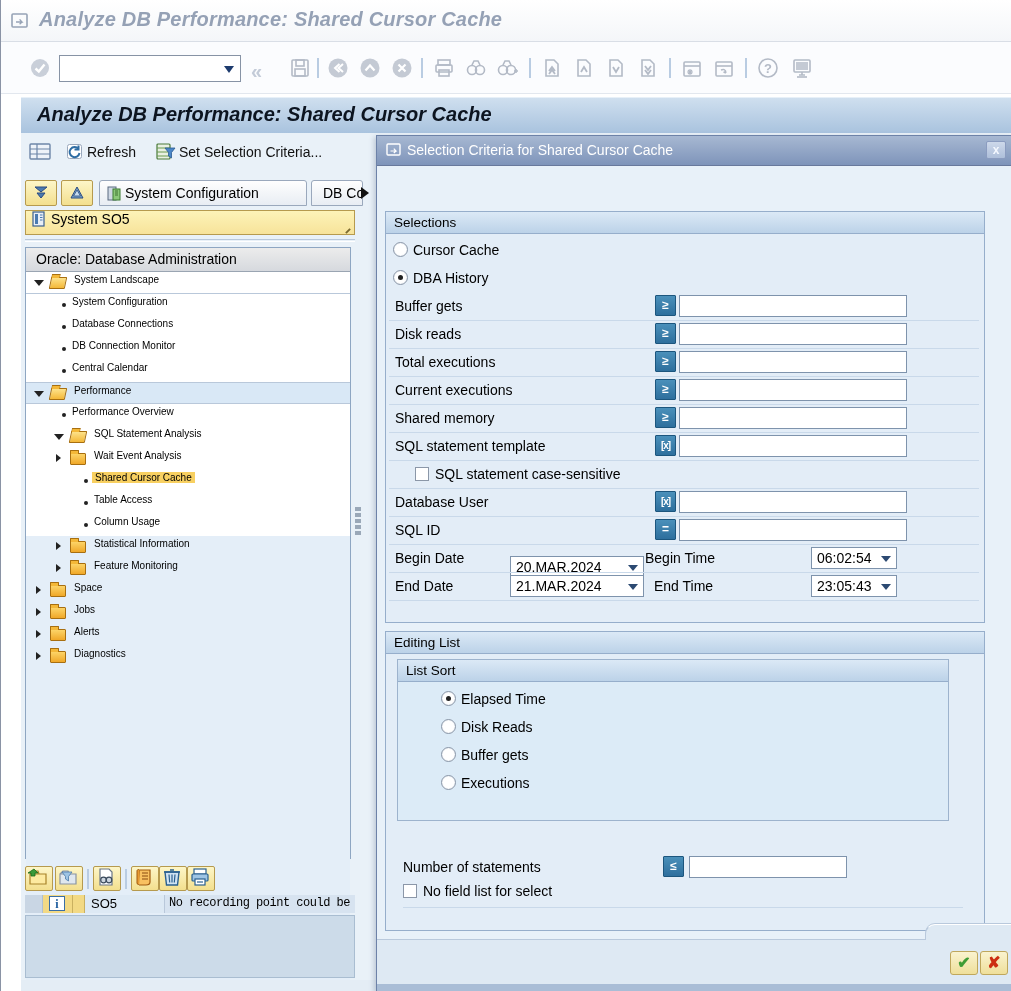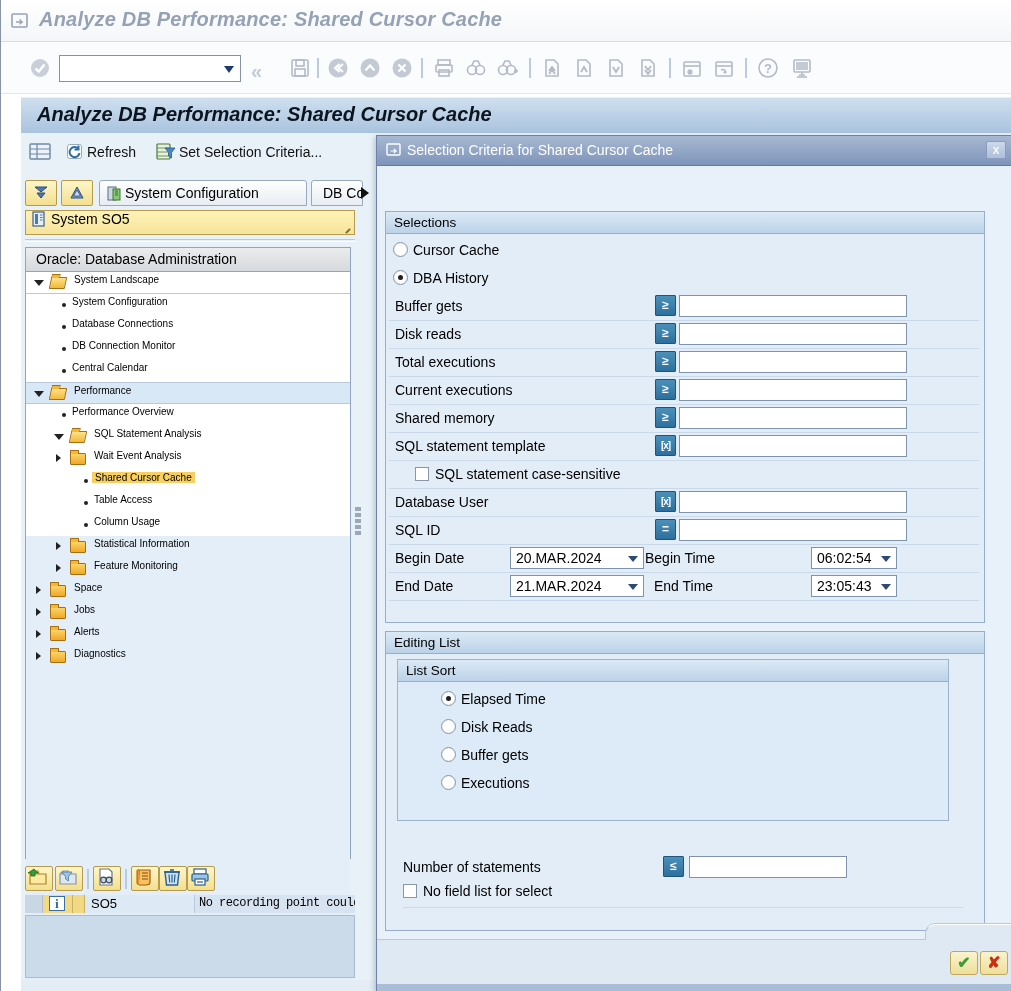--- a/index.html
+++ b/index.html
@@ -92,21 +92,21 @@
   .bl-btn { position:absolute; top:0; width:28px; height:25px; }
   .bl-sep { position:absolute; top:3px; width:2px; height:20px; background:#b9cce2; }
   .msg-row { position:absolute; left:24px; top:895px; width:330px; height:18px; display:flex;
     font-size:13px; }
   .msg-cell-gray { width:18px; background:#c9d6e4; border-right:1px solid #aebfd2; }
   .msg-cell-info { width:30px; background:#f2d984; border-right:1px solid #c9b060; position:relative; }
   .info-i { position:absolute; left:6px; top:1px; width:16px; height:15px; background:#fff;
     border:1px solid #3a6ea5; color:#1d5c9e; font-weight:bold; font-size:12px; text-align:center;
     line-height:14px; font-family:"Liberation Serif", serif; }
   .msg-cell-y2 { width:12px; background:#f2d984; border-right:1px solid #c9b060; }
-  .msg-sys { width:110px; background:#dde9f4; padding:1px 0 0 6px; border-right:1px solid #b9c8da; }
+  .msg-sys { width:80px; background:#dde9f4; padding:1px 0 0 6px; border-right:1px solid #b9c8da; }
   .msg-text { flex:1; background:#d7e3f0; padding:1px 0 0 4px; white-space:nowrap; overflow:hidden;
     font-family:"Liberation Mono", monospace; font-size:12px; letter-spacing:-0.5px; }
   .msg-area { position:absolute; left:24px; top:915px; width:330px; height:63px;
     background:#ccdbe9; border:1px solid #a9bdd1; }
   .bottom-strip { position:absolute; left:20px; top:980px; width:360px; height:11px; background:#e4edf5; }
 
   
   .dialog { position:absolute; left:375px; top:135px; width:636px; height:856px;
     background:#e8f1f9; border:1px solid #6d82a8; box-shadow:-2px 2px 5px rgba(60,80,110,0.25); }
   .dlg-title { position:absolute; left:0; top:0; width:100%; height:30px;
@@ -543,21 +543,21 @@
     <div class="opbtn small-op" style="left:278px; top:355px">[x]</div>
     <input class="tinput" style="left: 302px; top: 355px; width: 228px;" value="">
     <div class="rowline" style="left:12px; top:380px; width:590px"></div>
 
     <span class="flabel" style="left:18px; top:386px">SQL ID</span>
     <div class="opbtn" style="left:278px; top:383px">=</div>
     <input class="tinput" style="left: 302px; top: 383px; width: 228px;" value="">
     <div class="rowline" style="left:12px; top:408px; width:590px"></div>
 
     <span class="flabel" style="left:18px; top:414px">Begin Date</span>
-    <div class="dcombo" style="left:133px; top:411px; width:134px">
+    <div class="dcombo" style="left:133px; top:420px; width:134px">
       <span class="val">20.MAR.2024</span>
       <span class="arr"></span>
     </div>
     <span class="flabel" style="left:268px; top:414px">Begin Time</span>
     <div class="dcombo" style="left:434px; top:411px; width:86px">
       <span class="val">06:02:54</span>
       <span class="arr"></span>
     </div>
     <div class="rowline" style="left:12px; top:436px; width:590px"></div>
 

